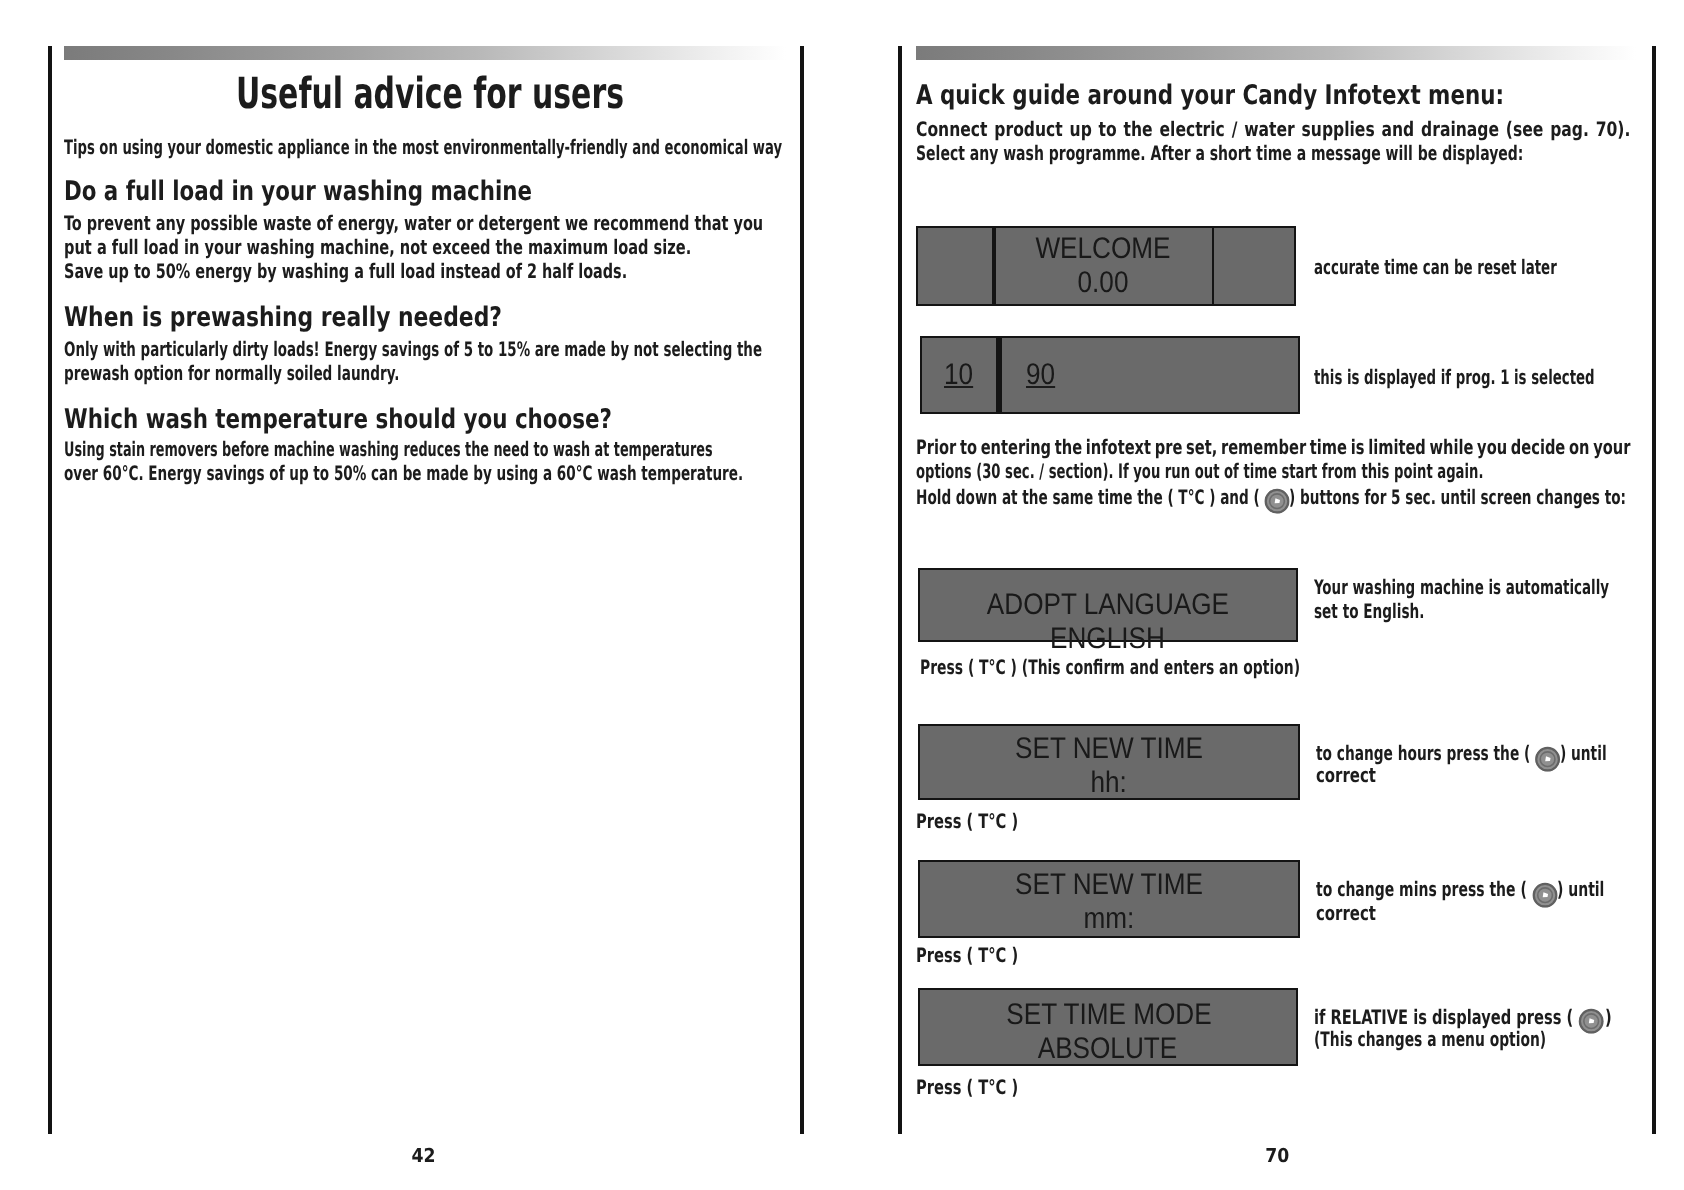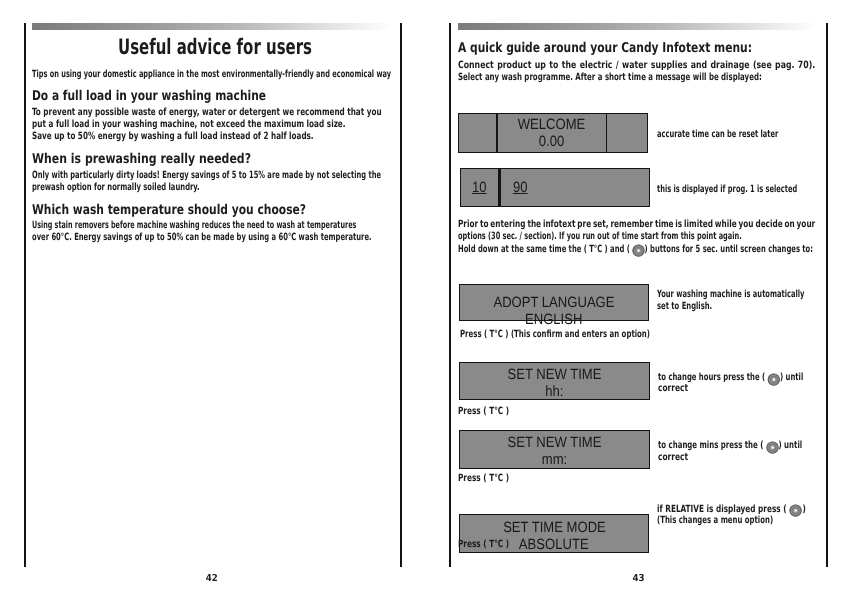--- a/index.html
+++ b/index.html
@@ -17,21 +17,21 @@
 
   
   .tl{position:absolute;white-space:nowrap;transform-origin:left top;
       font-family:"DejaVu Sans Condensed","DejaVu Sans",sans-serif;font-weight:bold;color:#1c1c1c;}
   .body{font-size:10px;line-height:10px;}
   .hd{font-size:13.5px;line-height:13.5px;}
   .big{font-size:21.4px;line-height:21.4px;}
   .pg{font-size:9.6px;line-height:9.6px;}
 
   
-  .lcd{position:absolute;background:#0ea5e9;border:1.5px solid #141414;box-sizing:border-box;display:flex;}
+  .lcd{position:absolute;background:#4d7c0f;border:1.5px solid #141414;box-sizing:border-box;display:flex;}
   .lcd .cell{box-sizing:border-box;display:flex;align-items:center;justify-content:center;}
   .lcd .divider{width:1.5px;background:#141414;flex:0 0 1.5px;}
   .lcdtxt{font-family:"Liberation Sans",sans-serif;font-weight:normal;color:#191919;
           text-align:center;font-size:14.9px;line-height:17px;white-space:nowrap;
           transform:scaleX(0.878);}
   .lcdnum{font-family:"Liberation Sans",sans-serif;font-weight:normal;color:#191919;font-size:14.9px;
           transform:scaleX(0.878);}
 
   .dial{display:inline-block;width:13.2px;height:0;position:relative;overflow:visible;vertical-align:baseline;}
   .dial svg{position:absolute;left:0;top:-7.2px;}
@@ -158,35 +158,35 @@
             <circle cx="14" cy="14" r="12.0" fill="none" stroke="#606060" stroke-width="2.4"></circle>
             <circle cx="14" cy="14" r="7.8" fill="none" stroke="#6c6c6c" stroke-width="1.7"></circle>
             <path d="M12.3 10.8 L17.2 12.8 L16.6 15.8 L11.5 16.2 Z" fill="#ffffff"></path>
           </svg></span><span> ) until</span>
     </div>
     <div class="tl body" style="left: 657.5px; top: 452.5px; transform: scaleX(0.830091);">correct</div>
     <div class="tl body" style="left: 458.1px; top: 474.4px; transform: scaleX(0.814748);">
       <span>Press ( </span><span>T°C</span><span> )</span>
     </div>
 
-    <div class="lcd" style="left:459.4px;top:494.4px;width:189.4px;height:38.9px;margin-top:20px;">
+    <div class="lcd" style="left:459.4px;top:494.4px;width:189.4px;height:38.9px;">
       <div class="cell" style="flex:1 1 auto;flex-direction:column;padding-top:6.8px;">
         <span class="lcdtxt">SET TIME MODE</span>
         <span class="lcdtxt">ABSOLUTE</span>
       </div>
     </div>
     <div class="tl body" style="left: 656.8px; top: 504.6px; transform: scaleX(0.814784);">
       <span>if RELATIVE is displayed press ( </span><span class="dial"><svg viewBox="0 0 28 28" width="13.2" height="13.2" aria-hidden="true" style="display: block; transform: scaleX(1.22732); transform-origin: left top;">
             <circle cx="14" cy="14" r="12.7" fill="#909090"></circle>
             <circle cx="14" cy="14" r="12.0" fill="none" stroke="#606060" stroke-width="2.4"></circle>
             <circle cx="14" cy="14" r="7.8" fill="none" stroke="#6c6c6c" stroke-width="1.7"></circle>
             <path d="M12.3 10.8 L17.2 12.8 L16.6 15.8 L11.5 16.2 Z" fill="#ffffff"></path>
           </svg></span><span> )</span>
     </div>
     <div class="tl body" style="left: 656.8px; top: 516.3px; transform: scaleX(0.76991);">(This changes a menu option)</div>
     <div class="tl body" style="left: 458.1px; top: 539.8px; transform: scaleX(0.814748);">
       <span>Press ( </span><span>T°C</span><span> )</span>
     </div>
 
-    <div class="tl pg" style="left:632.6px;top:573.8px;">43</div>
+    <div class="tl pg" style="left:632.6px;top:573.8px;">70</div>
   </div>
 
 </div>
 
 </body></html>

